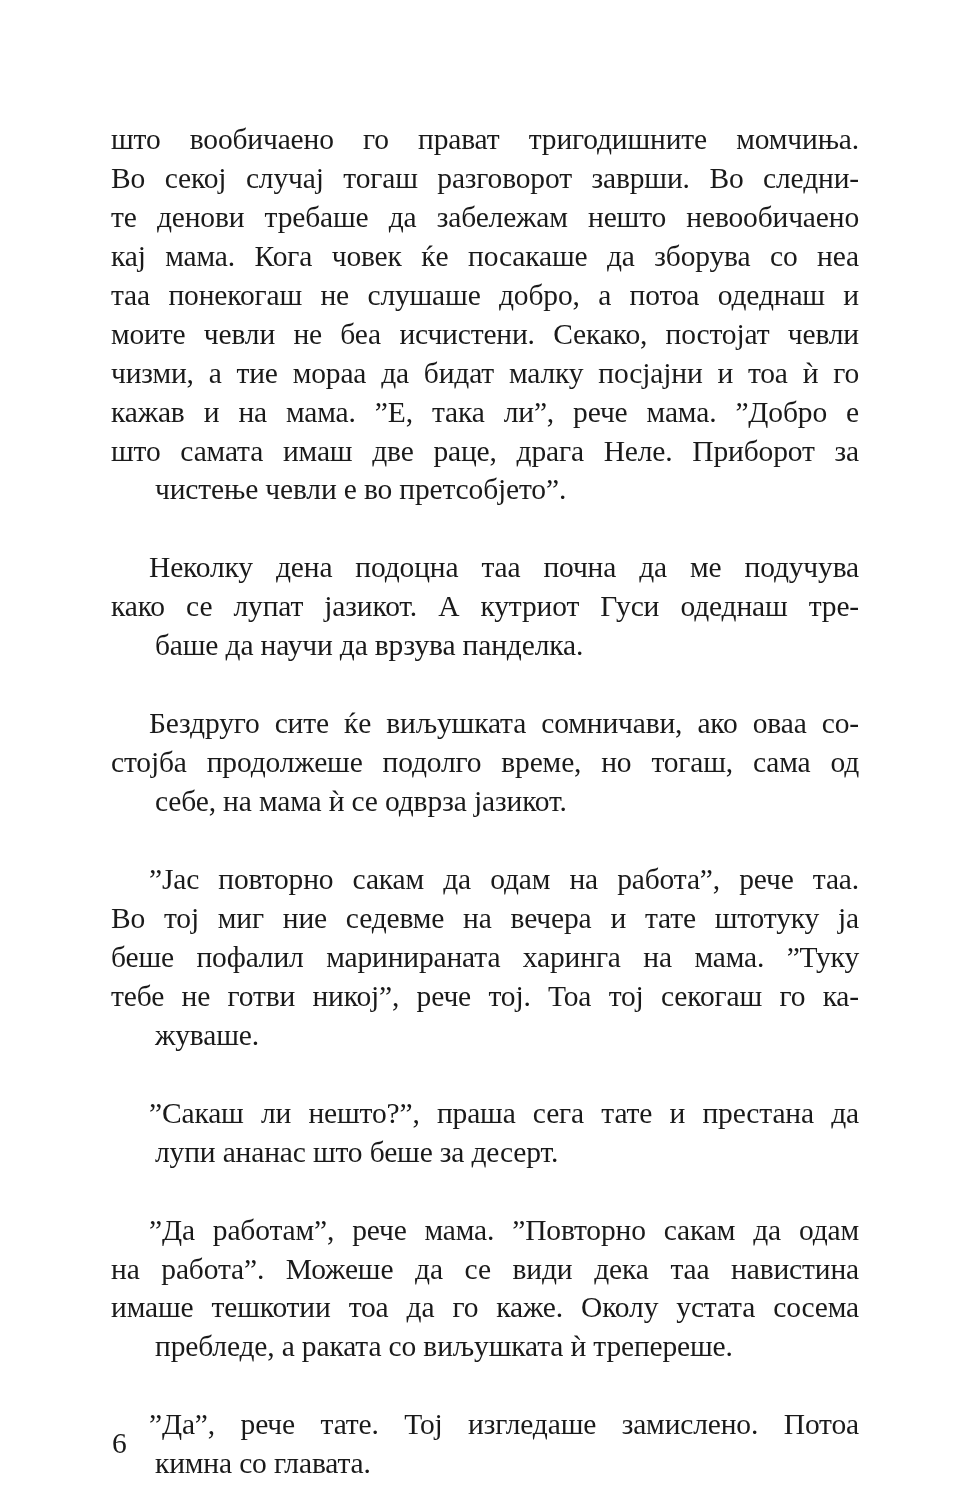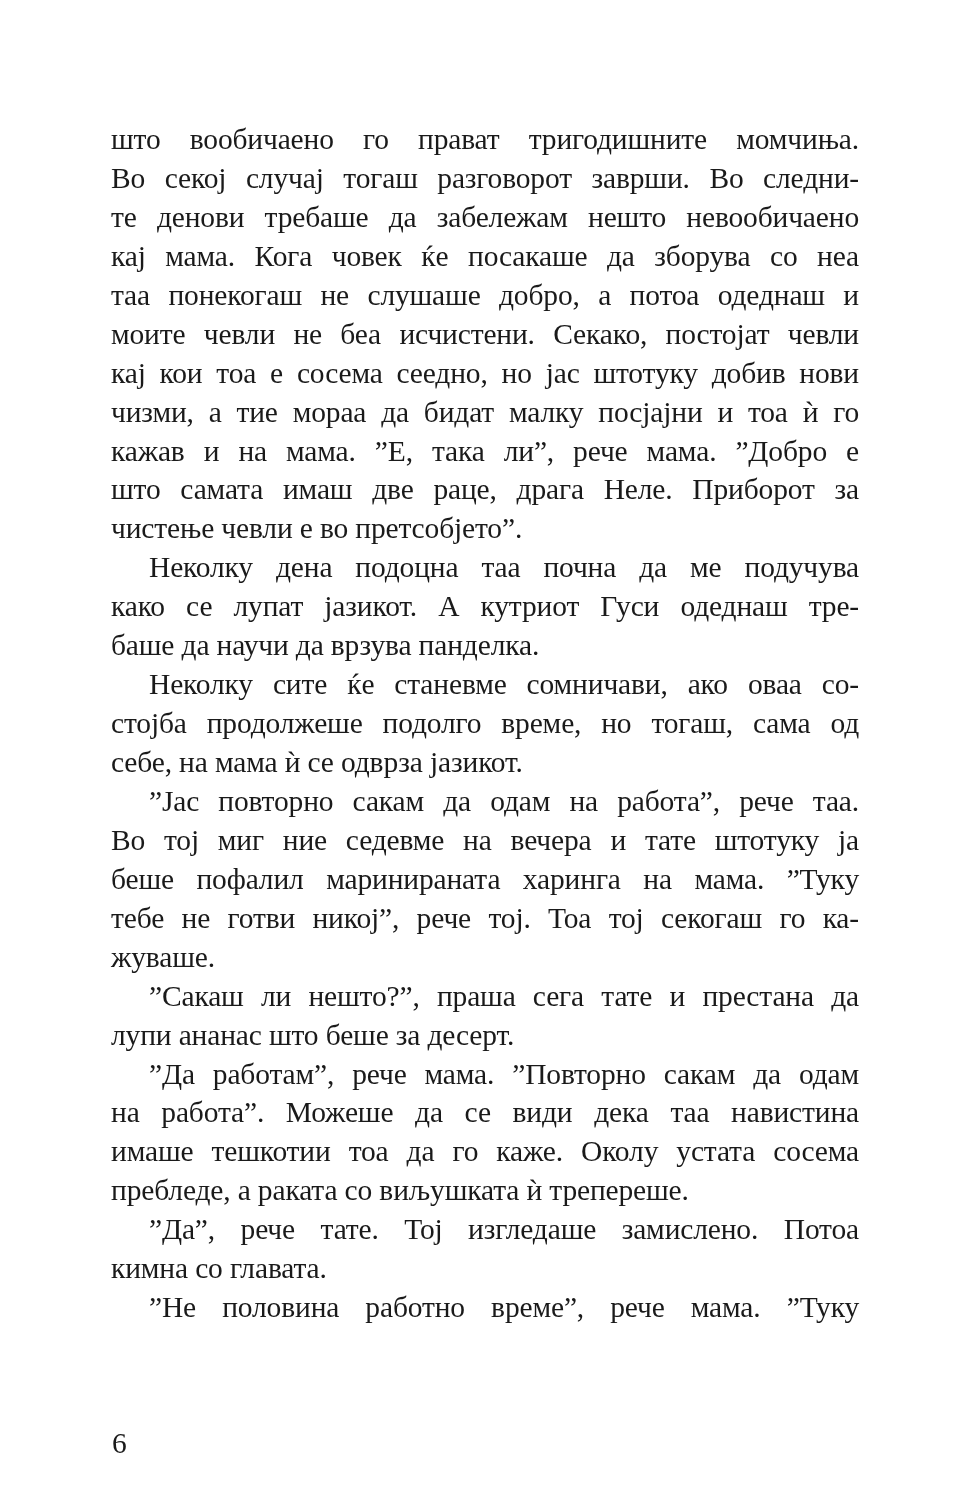--- a/index.html
+++ b/index.html
@@ -26,23 +26,25 @@
       height: 38.95px;
       line-height: 38.95px;
       font-size: 29.5px;
       white-space: nowrap;
       text-align: justify;
       text-align-last: justify;
       letter-spacing: -0.15px;
     }
     .line.last {
       text-align-last: left;
+      margin-left: 44px;
     }
     .line.indent {
       padding-left: 38px;
+      margin-top: 39px;
     }
     .page-number {
       position: absolute;
       left: 112px;
       top: 1424px;
       font-size: 29.5px;
       line-height: 38px;
     }
   </style>
 </head>
@@ -50,35 +52,34 @@
 
 <div class="page">
 
   <div>
     <span class="line">што вообичаено го прават тригодишните момчиња.</span>
     <span class="line">Во секој случај тогаш разговорот заврши. Во следни-</span>
     <span class="line">те денови требаше да забележам нешто невообичаено</span>
     <span class="line">кај мама. Кога човек ќе посакаше да зборува со неа</span>
     <span class="line">таа понекогаш не слушаше добро, а потоа одеднаш и</span>
     <span class="line">моите чевли не беа исчистени. Секако, постојат чевли</span>
-    <span class="line">кај кои тоа е сосема сеедно, но јас штотуку добив нови</span>
     <span class="line">чизми, а тие мораа да бидат малку посјајни и тоа ѝ го</span>
     <span class="line">кажав и на мама. ”Е, така ли”, рече мама. ”Добро е</span>
     <span class="line">што самата имаш две раце, драга Неле. Приборот за</span>
     <span class="line last">чистење чевли е во претсобјето”.</span>
   </div>
 
   <div>
     <span class="line indent">Неколку дена подоцна таа почна да ме подучува</span>
     <span class="line">како се лупат јазикот. А кутриот Гуси одеднаш тре-</span>
     <span class="line last">баше да научи да врзува панделка.</span>
   </div>
 
   <div>
-    <span class="line indent">Неколку сите ќе станевме сомничави, ако оваа со-</span>
+    <span class="line indent">Бездруго сите ќе виљушката сомничави, ако оваа со-</span>
     <span class="line">стојба продолжеше подолго време, но тогаш, сама од</span>
     <span class="line last">себе, на мама ѝ се одврза јазикот.</span>
   </div>
 
   <div>
     <span class="line indent">”Јас повторно сакам да одам на работа”, рече таа.</span>
     <span class="line">Во тој миг ние седевме на вечера и тате штотуку ја</span>
     <span class="line">беше пофалил маринираната харинга на мама. ”Туку</span>
     <span class="line">тебе не готви никој”, рече тој. Тоа тој секогаш го ка-</span>
     <span class="line last">жуваше.</span>

